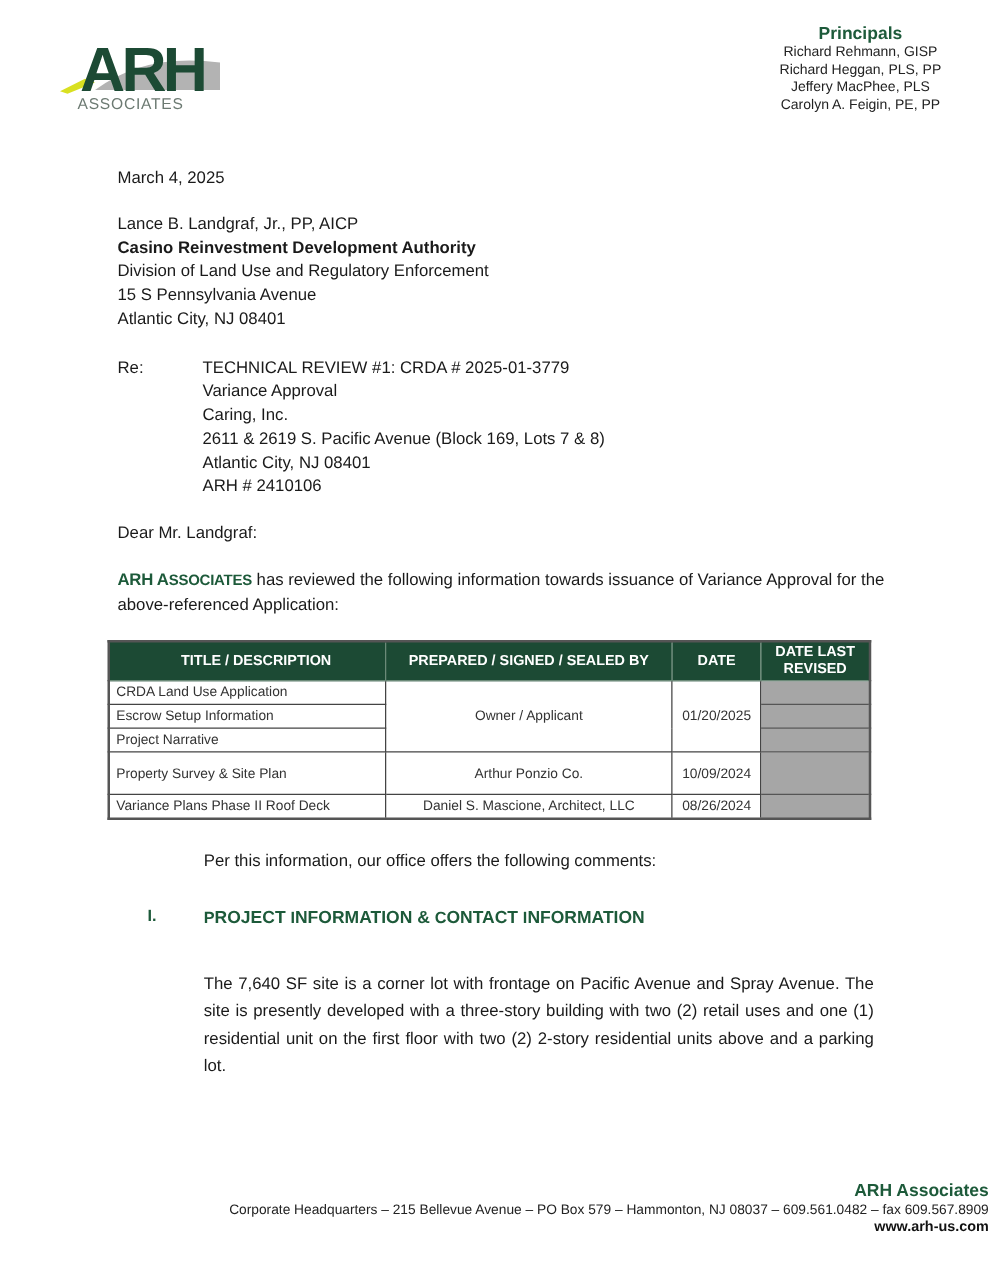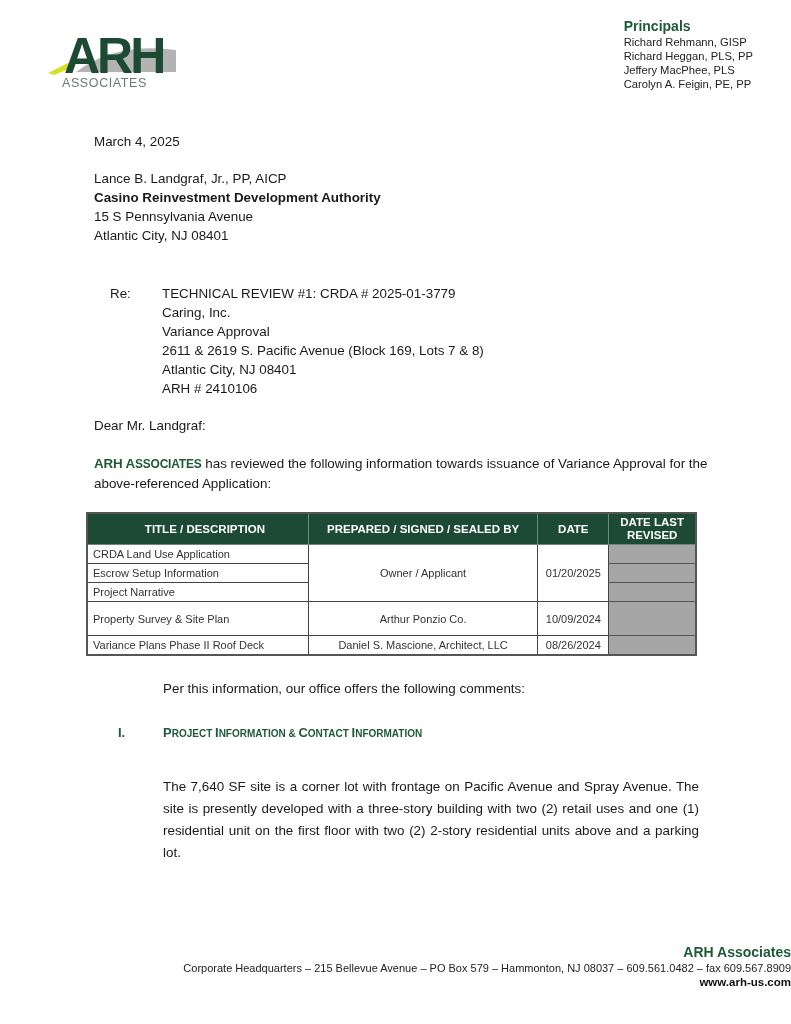--- a/index.html
+++ b/index.html
@@ -5,30 +5,30 @@
   html, body { margin:0; padding:0; background:#ffffff; }
   body { width:791px; height:1024px; position:relative; overflow:hidden;
          font-family:"Liberation Sans", sans-serif; color:#1a1a1a; }
   .abs { position:absolute; }
 
   
   #logo { left:46px; top:28px; width:140px; height:62px; }
   #logo svg { display:block; }
 
   
-  #principals { right:38px; top:18px; text-align:left; font-size:11.2px; line-height:14px; color:#222; }
+  #principals { right:38px; top:18px; text-align:center; font-size:11.2px; line-height:14px; color:#222; }
   #principals .ptitle { font-weight:bold; color:#1d5a3a; font-size:14px; line-height:17px; }
 
   .body-text { font-size:13.4px; line-height:19px; color:#1a1a1a; }
   #date { left:94px; top:132px; }
   #addressee { left:94px; top:169px; }
   #addressee .bold { font-weight:bold; }
 
   #re { left:94px; top:284px; }
-  #re .re-label { position:absolute; left:16px; top:0;text-align:right; }
+  #re .re-label { position:absolute; left:0; top:0;text-align:right; }
   #re .re-lines { position:absolute; left:68px; top:0; white-space:nowrap; }
 
   #salutation { left:94px; top:416px; }
   #intro { left:94px; top:454px; width:630px; }
   #intro .firm { color:#1d5a3a; font-weight:bold; letter-spacing:-0.2px; }
   #intro .firm .sc { font-size:12px; }
 
   
   #doc-table { left:86px; top:512px; width:611px; border-collapse:collapse; font-size:11px; border:2px solid #555; }
   #doc-table th { background:#1c4a34; color:#fff; font-weight:bold; text-align:center; font-size:11.5px; line-height:13px;
@@ -40,21 +40,21 @@
   #doc-table .col1 { width:203px;padding-left:16px; }
   #doc-table .col2 { width:226px; }
   #doc-table .col3 { width:66px; }
   #doc-table .col4 { width:82px; }
 
   #per-info { left:163px; top:679px; }
 
   #section { left:118px; top:725px; font-size:13px; color:#1d5a3a; font-weight:bold; }
   #section .num { position:absolute; left:0; top:0; color:#1d5a3a; }
   #section .title { position:absolute; left:45px; top:0; white-space:nowrap; }
-  #section .title .sc { font-size:10px; }
+  #section .title .sc { font-size:14px; }
 
   #para { left:163px; top:776px; width:536px; text-align:justify; line-height:22px; }
 
   
   #footer { left:0; top:944px; width:791px; text-align:right; }
   #footer .ftitle { font-weight:bold; color:#1d5a3a; font-size:14px; line-height:17px; }
   #footer .fline { font-size:11px; line-height:14px; color:#222; }
   #footer .furl { font-weight:bold; font-size:11.5px; line-height:14px; color:#111; }
 </style>
 </head>
@@ -75,30 +75,31 @@
   <div>Richard Heggan, PLS, PP</div>
   <div>Jeffery MacPhee, PLS</div>
   <div>Carolyn A. Feigin, PE, PP</div>
 </div>
 
 <div id="date" class="abs body-text">March 4, 2025</div>
 
 <div id="addressee" class="abs body-text">
   <div>Lance B. Landgraf, Jr., PP, AICP</div>
   <div class="bold">Casino Reinvestment Development Authority</div>
+  <div>Division of Land Use and Regulatory Enforcement</div>
   <div>15 S Pennsylvania Avenue</div>
   <div>Atlantic City, NJ 08401</div>
 </div>
 
 <div id="re" class="abs body-text">
   <div class="re-label">Re:</div>
   <div class="re-lines">
     <div>TECHNICAL REVIEW #1: CRDA # 2025-01-3779</div>
+    <div>Variance Approval</div>
     <div>Caring, Inc.</div>
-    <div>Variance Approval</div>
     <div>2611 &amp; 2619 S. Pacific Avenue (Block 169, Lots 7 &amp; 8)</div>
     <div>Atlantic City, NJ 08401</div>
     <div>ARH # 2410106</div>
   </div>
 </div>
 
 <div id="salutation" class="abs body-text">Dear Mr. Landgraf:</div>
 
 <div id="intro" class="abs body-text"><span class="firm"><span>ARH A</span><span class="sc">SSOCIATES</span></span><span> has reviewed the following information towards issuance of Variance Approval for the above-referenced Application:</span></div>
 

